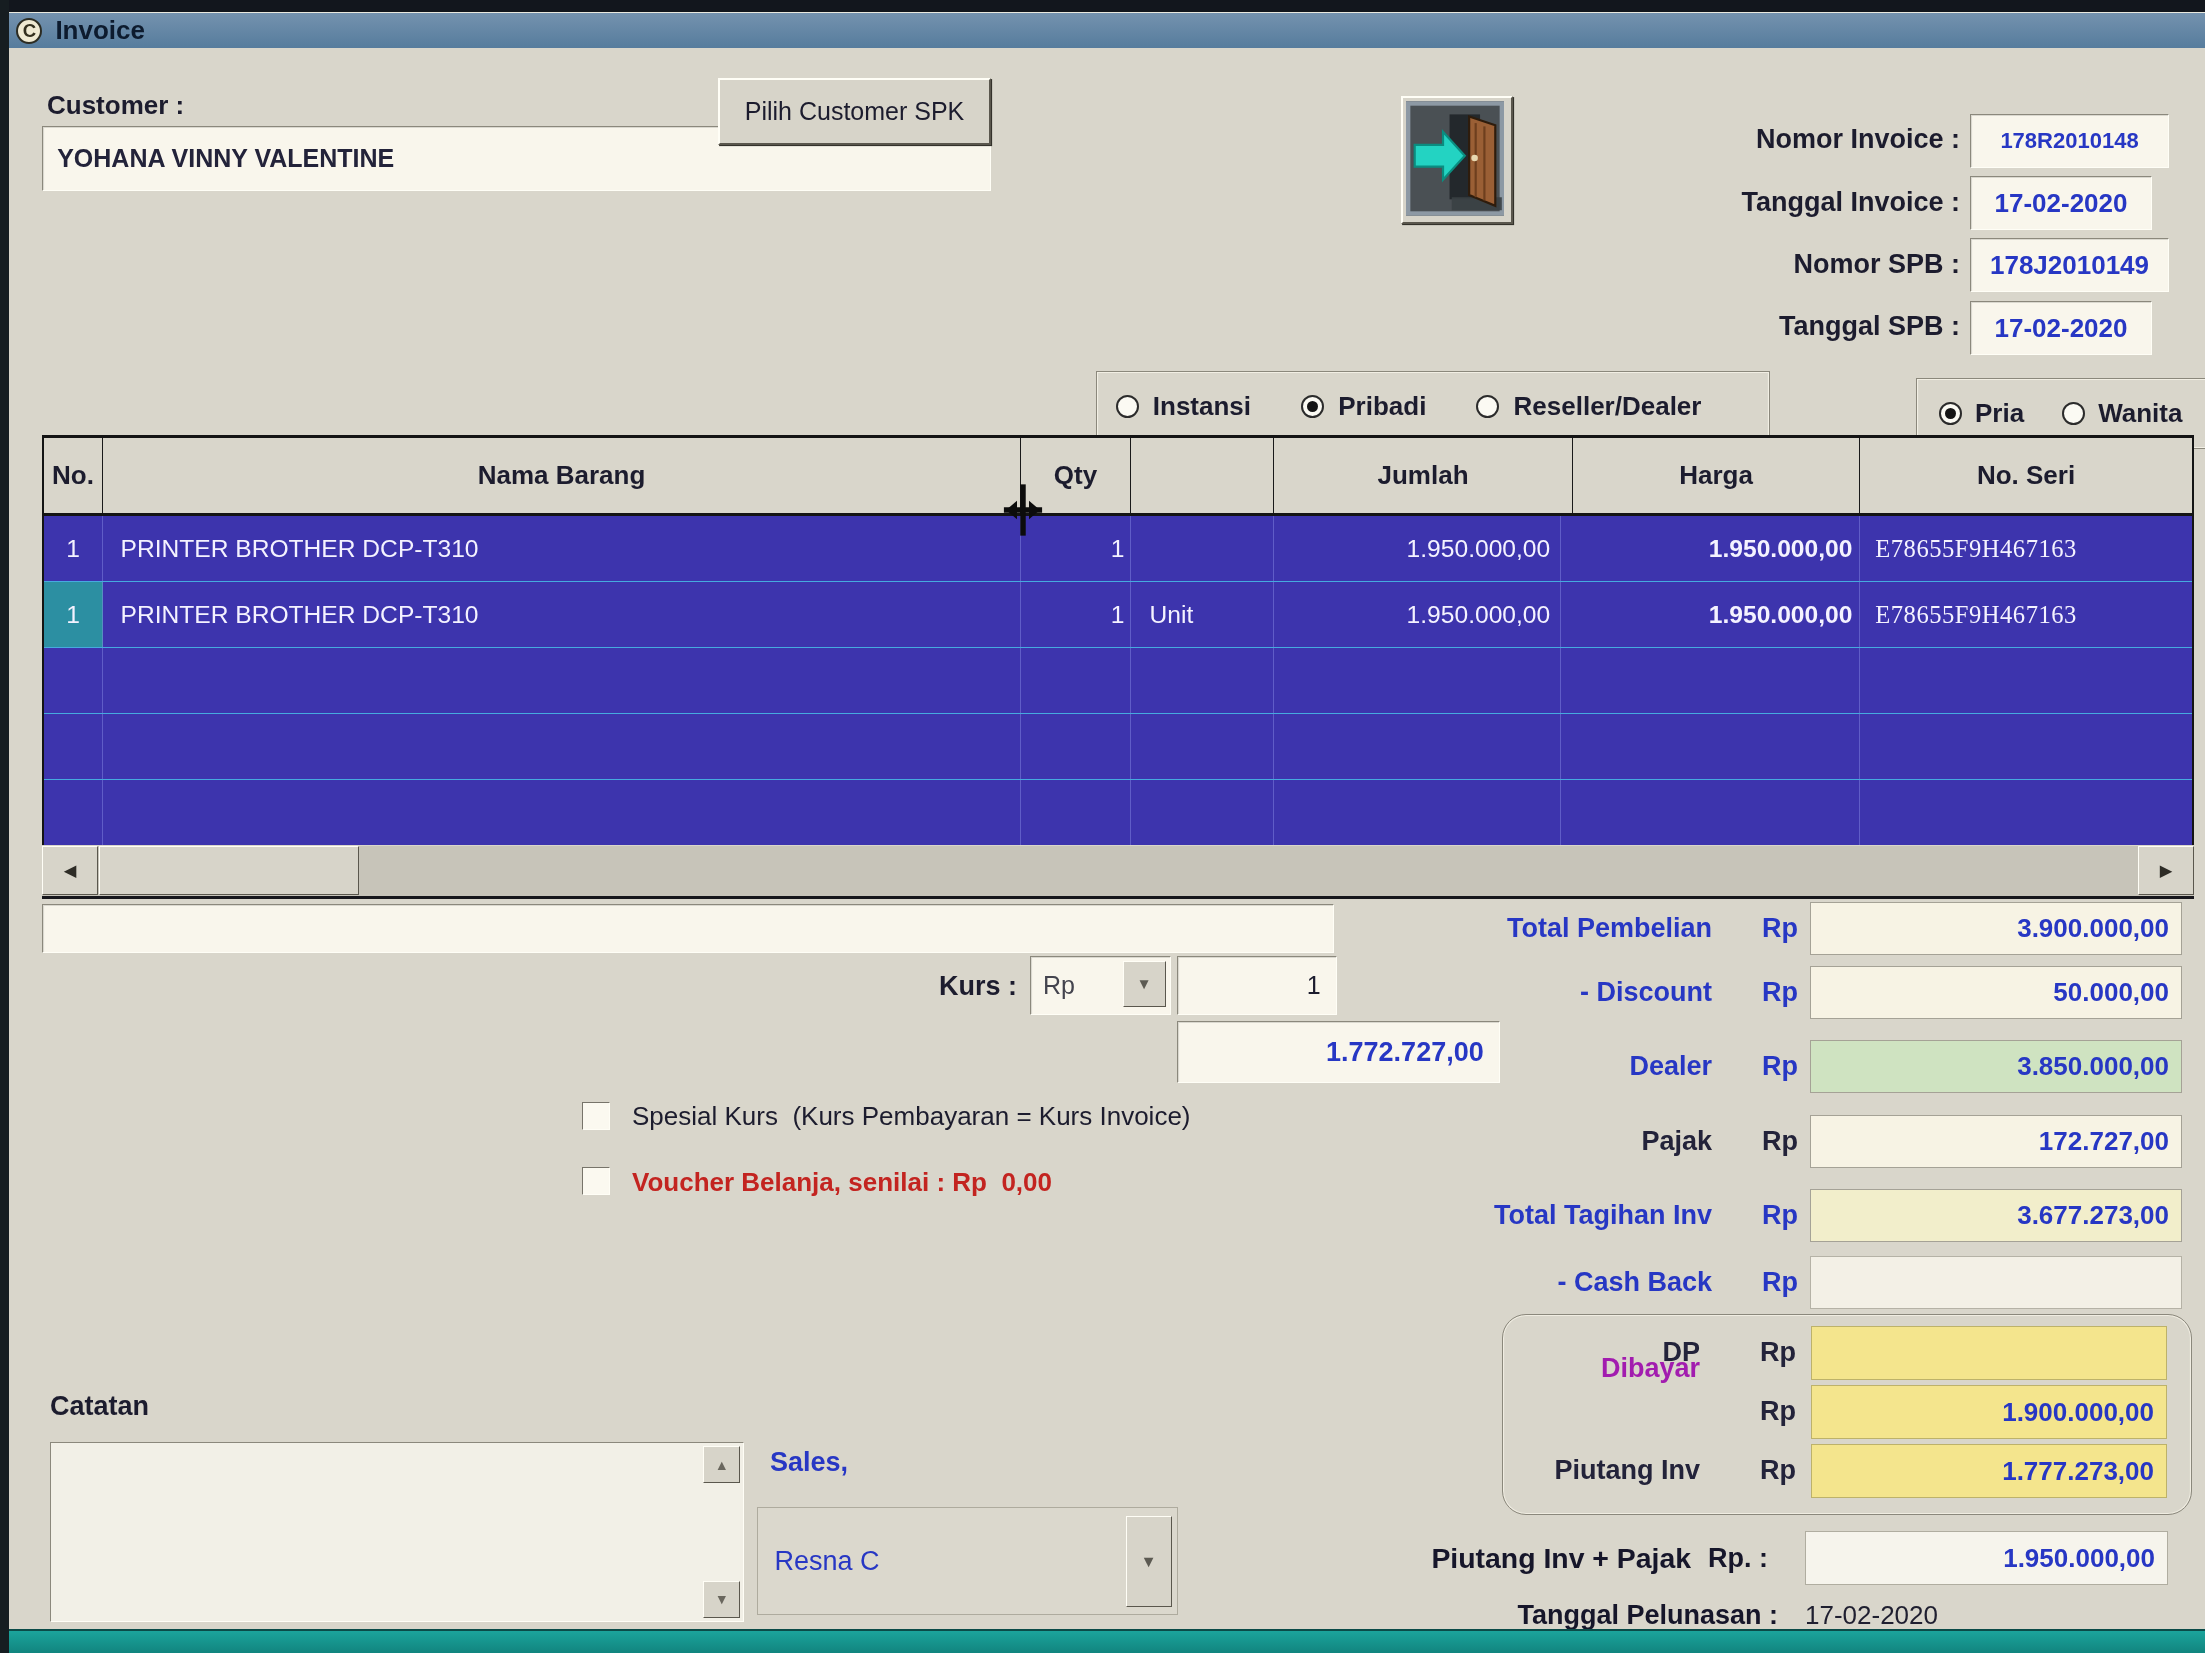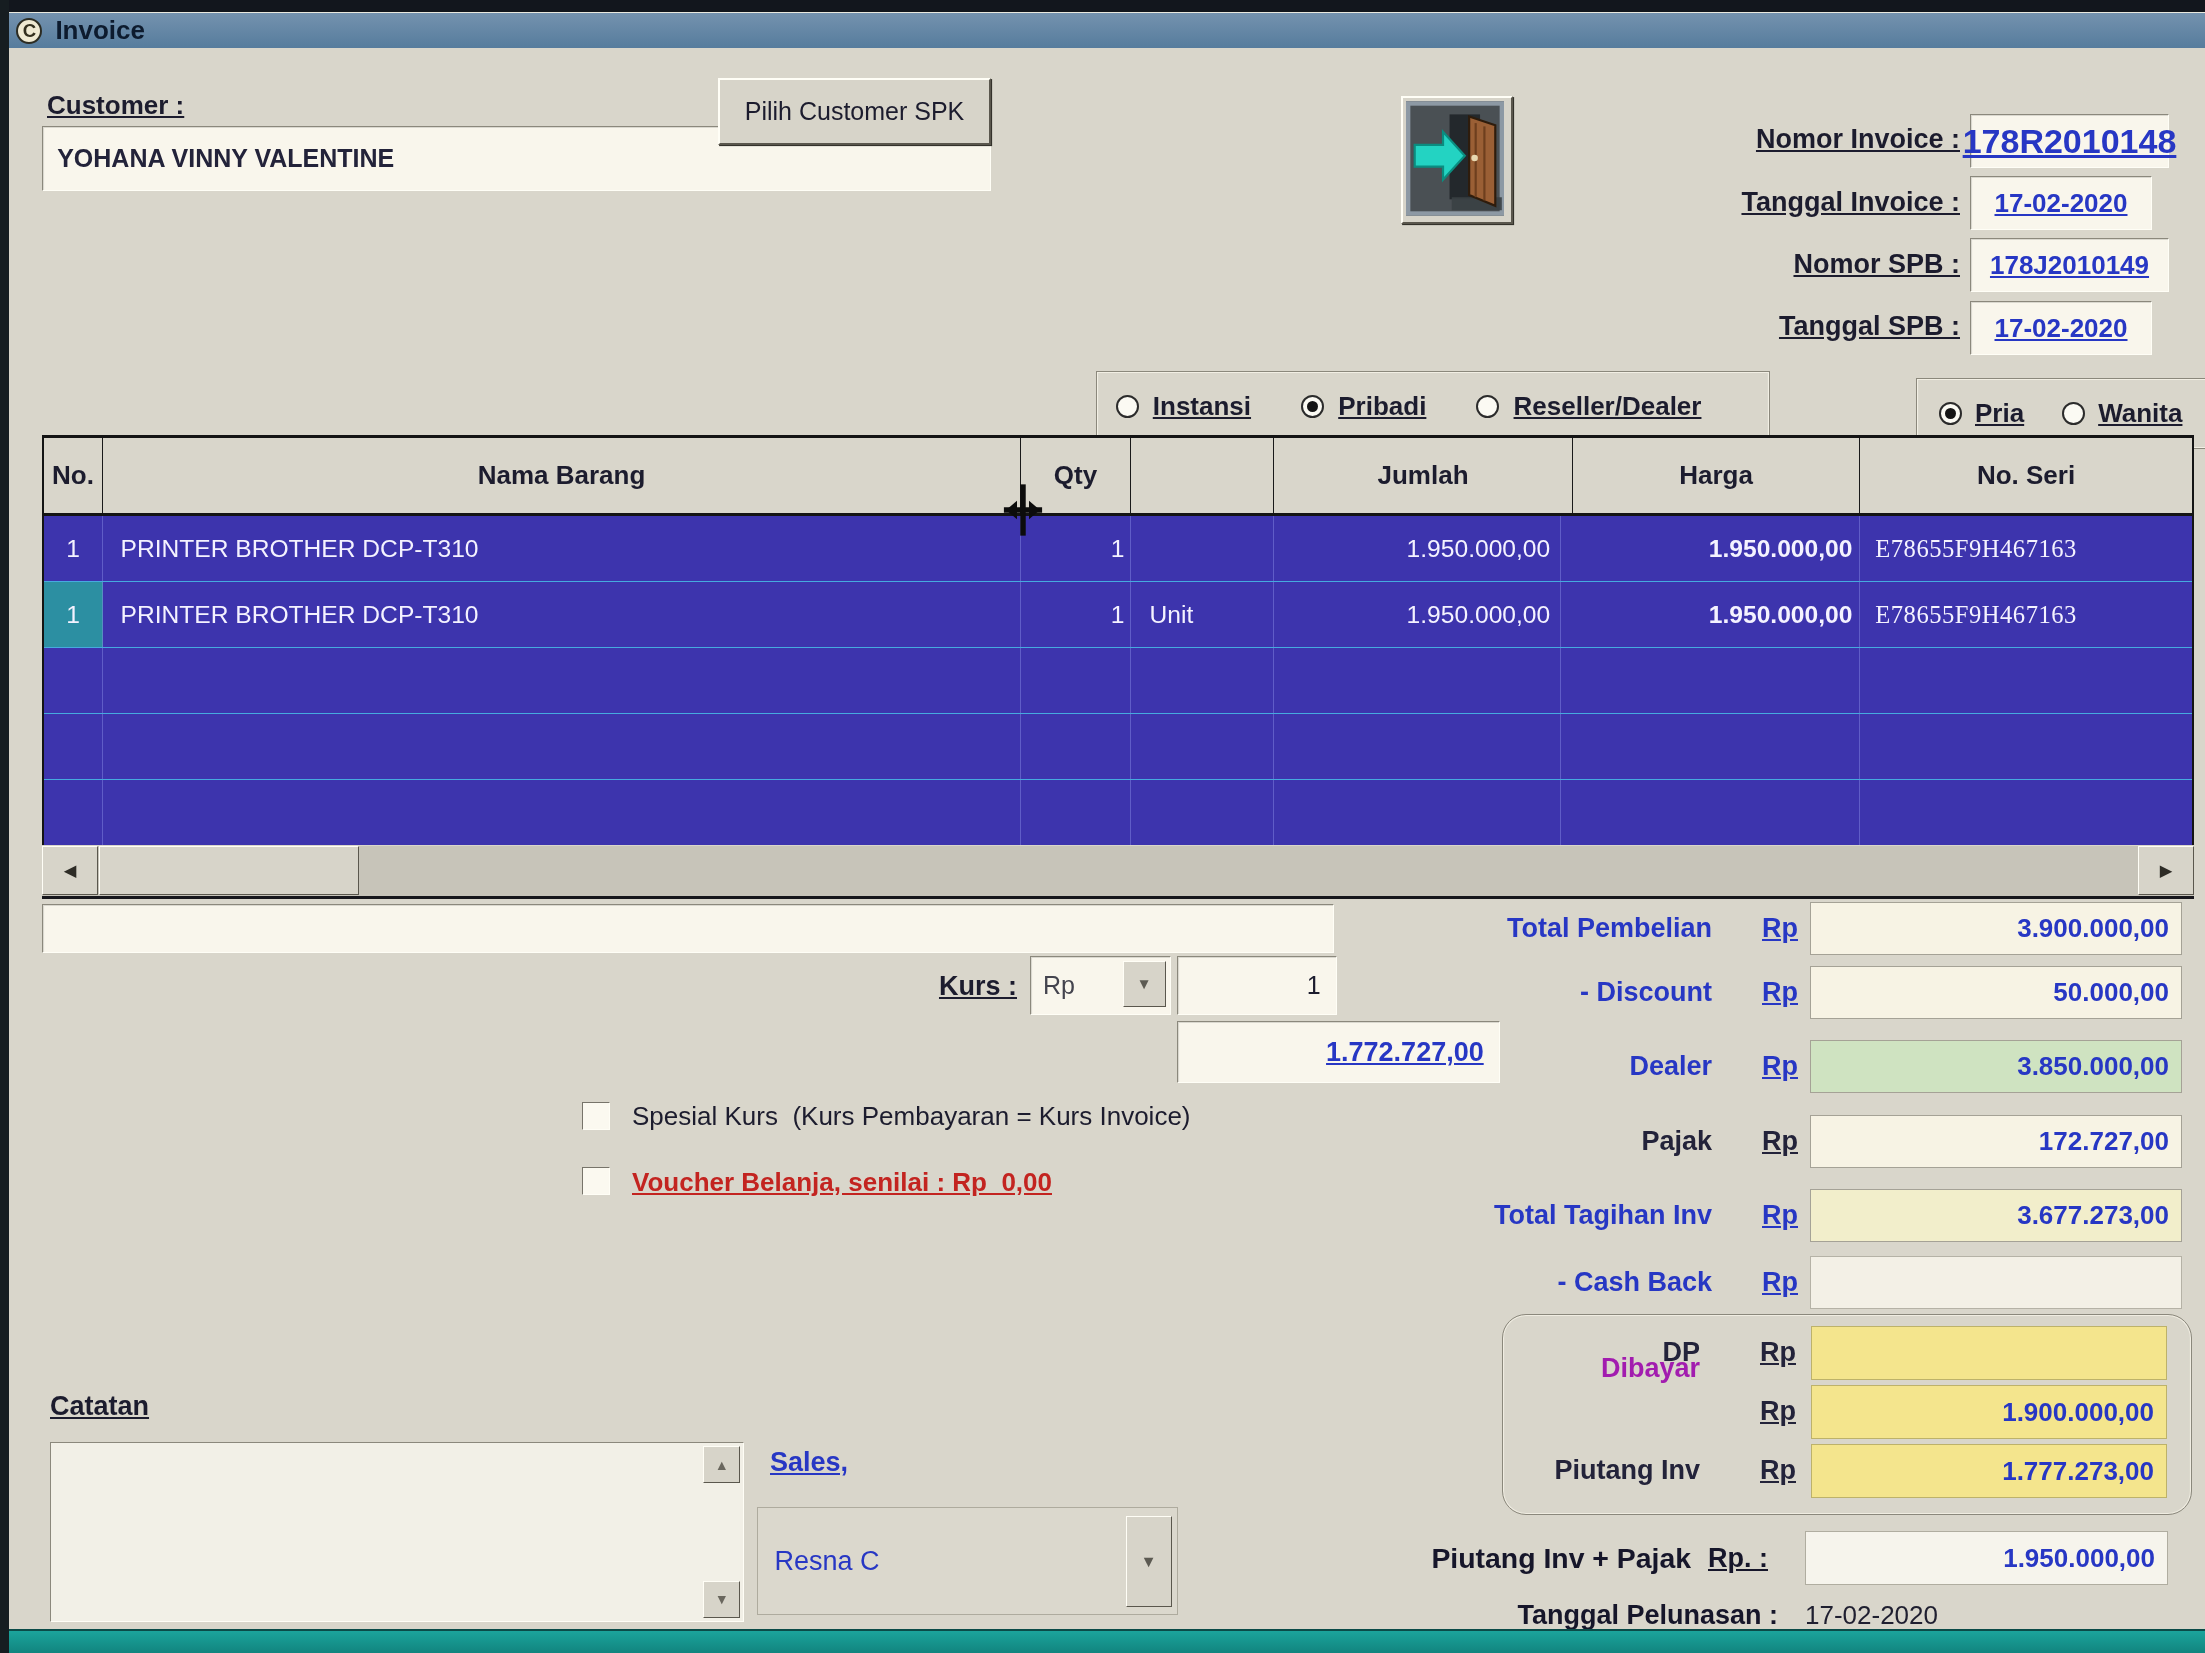--- a/index.html
+++ b/index.html
@@ -5,21 +5,21 @@
   * { margin:0; padding:0; box-sizing:border-box; }
   html,body { background:#222; }
   #screen {
     position:relative; width:2205px; height:1654px; overflow:hidden;
     background:#d9d6cb;
     font-family:"Liberation Sans", sans-serif;
     font-size:25px; color:#1c1c2e;
   }
   .abs { position:absolute; }
   .flexc { display:flex; align-items:center; }
-  .bold { font-weight:bold;text-decoration:underline; }
+  .bold { font-weight:bold; }
   .pre { white-space:pre-wrap; }
   .blue { color:#2737c4; }
   .red  { color:#c32420; }
   .rt { justify-content:flex-end; text-align:right; }
 
   .sunken { background:#f9f6ec; border:1.6px solid; border-color:#8b887c #fffef6 #fffef6 #8b887c; box-shadow: inset 1.1px 1.1px 0 rgba(0,0,0,.12); }
   .raised { background:#d7d4c9; border:2.2px solid; border-color:#fffef6 #5a574d #5a574d #fffef6; box-shadow: 1.1px 1.1px 0 #34322b; }
   .raised-sm { background:#d7d4c9; border:1.6px solid; border-color:#fffef6 #5a574d #5a574d #fffef6; }
   .field { background:#f7f3e4; border:1.1px solid #a5a296; }
 
@@ -99,21 +99,21 @@
       <polygon points="58,14 82,22 82,96 58,86" fill="#9a5f35" stroke="#2e1c0c" stroke-width="2"></polygon>
       <line x1="64" y1="20" x2="64" y2="88" stroke="#6e3f1e" stroke-width="2"></line>
       <line x1="72" y1="23" x2="72" y2="91" stroke="#6e3f1e" stroke-width="2"></line>
       <circle cx="63" cy="52" r="3" fill="#e8d8b0"></circle>
       <polygon points="8,40 34,40 34,28 54,50 34,72 34,60 8,60" fill="#23d3c2" stroke="#0a8d80" stroke-width="2"></polygon>
     </svg>
   </div>
 
   <div class="abs flexc rt bold" style="left:1586px; top:120px; width:374px; height:38px; font-size:27px;">Nomor Invoice :</div>
   <div class="abs sunken flexc" style="left:1970px; top:114px; width:199px; height:54px; justify-content:center;">
-    <span class="blue bold" style="font-size:34px;">178R2010148</span>
+    <span class="blue bold" style="font-size:22px;">178R2010148</span>
   </div>
 
   <div class="abs flexc rt bold" style="left:1586px; top:183px; width:374px; height:38px; font-size:27px;">Tanggal Invoice :</div>
   <div class="abs sunken flexc" style="left:1970px; top:176px; width:182px; height:54px; justify-content:center;">
     <span class="blue bold" style="font-size:26px;">17-02-2020</span>
   </div>
 
   <div class="abs flexc rt bold" style="left:1586px; top:245px; width:374px; height:38px; font-size:27px;">Nomor SPB :</div>
   <div class="abs sunken flexc" style="left:1970px; top:238px; width:199px; height:54px; justify-content:center;">
     <span class="blue bold" style="font-size:26px;">178J2010149</span>

